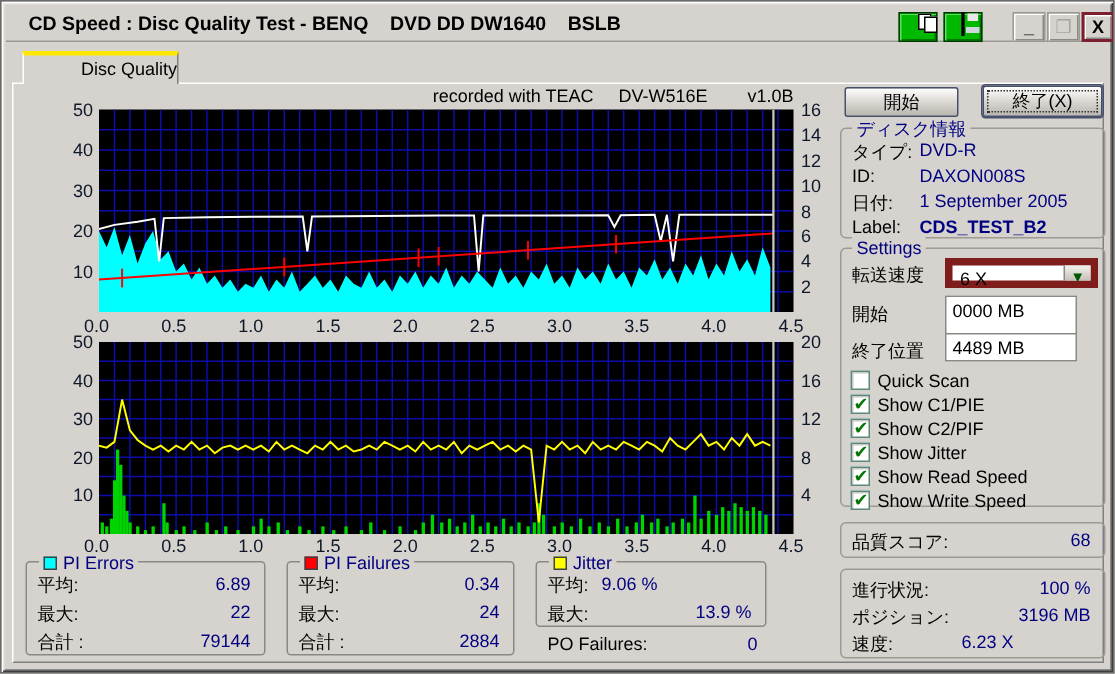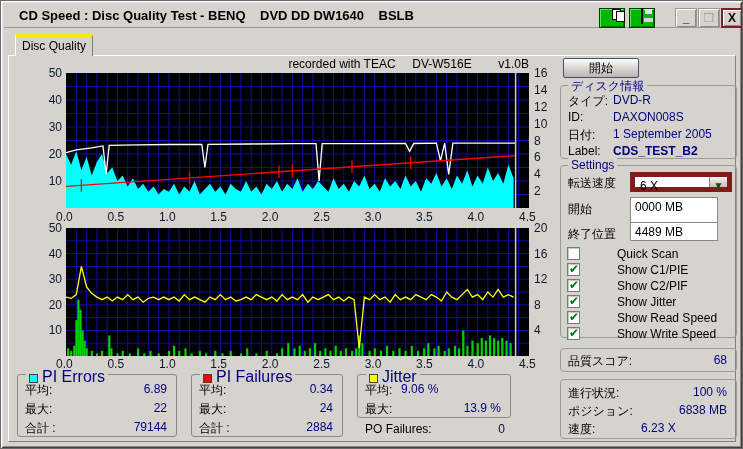--- a/index.html
+++ b/index.html
@@ -15,22 +15,22 @@
   .tbtn.green { width:26px; background:#00b800; border:1px solid #003800; box-shadow:inset 1px 1px 0 #60e060, inset -1px -1px 0 #007800; }
   .pgs { position:relative; width:14px; height:13px; margin:3px auto 0; }
   .pgs i { position:absolute; width:9px; height:11px; background:#fff; border:1px solid #000; }
   .pgs i:first-child { left:0; top:0; } .pgs i:last-child { left:4px; top:2px; }
   .flp { position:relative; width:13px; height:13px; margin:3px auto 0; background:#1a2a3a; border:1px solid #000; }
   .flp i { position:absolute; left:3px; top:0; width:7px; height:5px; background:#e8e8e8; }
   .flp b { position:absolute; left:2px; bottom:1px; width:9px; height:4px; background:#cfd6dd; }
   .tbtn.sys { width:22px; background:#d6d3ce; border:1px solid #9a9a94; box-shadow:inset 1px 1px 0 #fff, inset -1px -1px 0 #8a8a8a; font-weight:bold; font-size:12px; line-height:18px; }
   .tbtn.dim { color:#a8a49e; }
   .tbtn.close { border:2px solid #7c2030; line-height:16px; }
-  .tab { position:absolute; left:14px; top:33px; width:78px; height:22px; background:#d6d3ce; z-index:3;
-    border-left:1px solid #fff; border-right:1px solid #808080; border-top:3px solid #ffe800; text-align:center; line-height:18px; font-size:12px; }
+  .tab { position:absolute; left:14px; top:33px; width:104px; height:22px; background:#d6d3ce; z-index:3;
+    border-left:1px solid #fff; border-right:1px solid #808080; border-top:3px solid #ffe800; text-align:right; line-height:18px; font-size:12px; }
   .tabpage { position:absolute; left:7px; top:54px; right:6px; bottom:6px; background:#d6d3ce;
     border:1px solid; border-color:#ffffff #808080 #808080 #ffffff; }
   .recorded { position:absolute; left:65px; top:56px; width:463px; text-align:right; font-size:12px; white-space:pre; }
   .plot { position:absolute; background:#000; }
   .plot svg { position:absolute; left:0; top:0; }
   #plot1 { left:65px; top:72px; width:463px; height:135px; }
   #plot2 { left:65px; top:227px; width:463px; height:128px; }
   .tick { position:absolute; font-size:12px; color:#0f172a; white-space:nowrap; }
   .grp { position:absolute; border:1px solid #9c9a92; border-radius:4px; }
   .grp-title { position:absolute; top:-8px; left:7px; background:#d6d3ce; padding:0 3px; color:#000080; font-size:12px; white-space:nowrap; }
@@ -42,23 +42,23 @@
   .field { position:absolute; background:#fff; border:1px solid #8a8a84; font-size:12px; color:#000; padding:2px 4px; white-space:nowrap; }
   .combo { position:absolute; background:#fff; border:5px solid #7f1d1d; }
   .combo .val { position:absolute; left:5px; top:2px; font-size:12px; color:#000; }
   .combo .drop { position:absolute; right:0; top:0; bottom:0; width:18px; background:linear-gradient(#f4f2ee,#c4c0ba);
     border-left:1px solid #8a8a84; text-align:center; color:#005800; font-size:10px; line-height:18px; cursor:pointer; }
   .cb-row { position:absolute; left:566px; height:14px; cursor:pointer; }
   .cb-box { position:absolute; left:0; top:0; width:13px; height:13px; background:#fff; border:1px solid #5a8a7a;
     box-shadow:inset 1px 1px 0 #c8c8c8; }
   .cb-check { position:absolute; left:1px; top:-2px; font-size:12px; font-weight:bold; color:#007800; display:none; }
   .cb-row.on .cb-check { display:block; }
-  .cb-label { position:absolute; left:18px; top:0; font-size:12px; white-space:nowrap;margin-left:32px; }
+  .cb-label { position:absolute; left:18px; top:0; font-size:12px; white-space:nowrap; }
   .sgrp { position:absolute; border:1px solid #8a8a84; border-radius:3px; }
-  .sgrp .legend { position:absolute; top:-7px; left:8px; background:#d6d3ce; padding:0 3px; color:#000080; font-size:16px; white-space:nowrap; }
+  .sgrp .legend { position:absolute; top:-7px; left:8px; background:#d6d3ce; padding:0 3px; color:#000080; font-size:12px; white-space:nowrap; }
   .legend .sq { display:inline-block; width:9px; height:9px; border:1px solid #404040; vertical-align:-1px; margin-right:4px; }
   .po-label { position:absolute; font-size:12px; color:#000; }
   .po-value { position:absolute; font-size:12px; color:#000080; text-align:right; }
 </style>
 </head>
 <body>
 
 <div class="window">
 
   <div class="titlebar">
@@ -329,20 +329,21 @@
       <span class="tick" style="left: 209.333px; top: 356px;">1.5</span>
       <span class="tick" style="left: 260.778px; top: 356px;">2.0</span>
       <span class="tick" style="left: 312.222px; top: 356px;">2.5</span>
       <span class="tick" style="left: 363.667px; top: 356px;">3.0</span>
       <span class="tick" style="left: 415.111px; top: 356px;">3.5</span>
       <span class="tick" style="left: 466.556px; top: 356px;">4.0</span>
       <span class="tick" style="left: 518px; top: 356px;">4.5</span>
     </div>
 
   <div class="btn" style="left:562px; top:57px; width:76px; height:20px; line-height:18px;">開始</div>
+  <div class="btn default" style="left:654px; top:56px; width:80px; height:21px; line-height:19px;">終了(X)</div>
 
   <div class="grp" style="left:559px; top:84px; width:177px; height:74px;">
     <span class="grp-title">ディスク情報</span>
   </div>
   <span class="row-label" style="left:567px; top:92px;">タイプ:</span>
   <span class="row-value" style="left:612px; top:92px;">DVD-R</span>
   <span class="row-label" style="left:567px; top:109px;">ID:</span>
   <span class="row-value" style="left:612px; top:109px;">DAXON008S</span>
   <span class="row-label" style="left:567px; top:126px;">日付:</span>
   <span class="row-value" style="left:612px; top:126px;">1 September 2005</span>
@@ -398,21 +399,21 @@
   </div>
 
   <div class="grp" style="left:559px; top:347px; width:177px; height:24px;"></div>
   <span class="row-label" style="left:567px; top:352px;">品質スコア:</span>
   <span class="row-value" style="left:640px; top:352px; width:86px; text-align:right;">68</span>
 
   <div class="grp" style="left:559px; top:378px; width:177px; height:60px;"></div>
   <span class="row-label" style="left:567px; top:384px;">進行状況:</span>
   <span class="row-value" style="left:640px; top:384px; width:86px; text-align:right;">100 %</span>
   <span class="row-label" style="left:567px; top:402px;">ポジション:</span>
-  <span class="row-value" style="left:640px; top:402px; width:86px; text-align:right;">6838 MB</span>
+  <span class="row-value" style="left:640px; top:402px; width:86px; text-align:right;">3196 MB</span>
   <span class="row-label" style="left:567px; top:420px;">速度:</span>
   <span class="row-value" style="left:640px; top:420px; width:86px; text-align:left;">6.23 X</span>
 
   <div class="sgrp" style="left:16px; top:373px; width:160px; height:63px;">
     <span class="legend"><span class="sq" id="sq-pie" style="background: rgb(0, 255, 255);"></span><span>PI Errors</span></span>
   </div>
   <span class="row-label" style="left:24px; top:381px;">平均:</span>
   <span class="row-value" style="left:66px; top:381px; width:100px; text-align:right;">6.89</span>
   <span class="row-label" style="left:24px; top:400px;">最大:</span>
   <span class="row-value" style="left:66px; top:400px; width:100px; text-align:right;">22</span>

